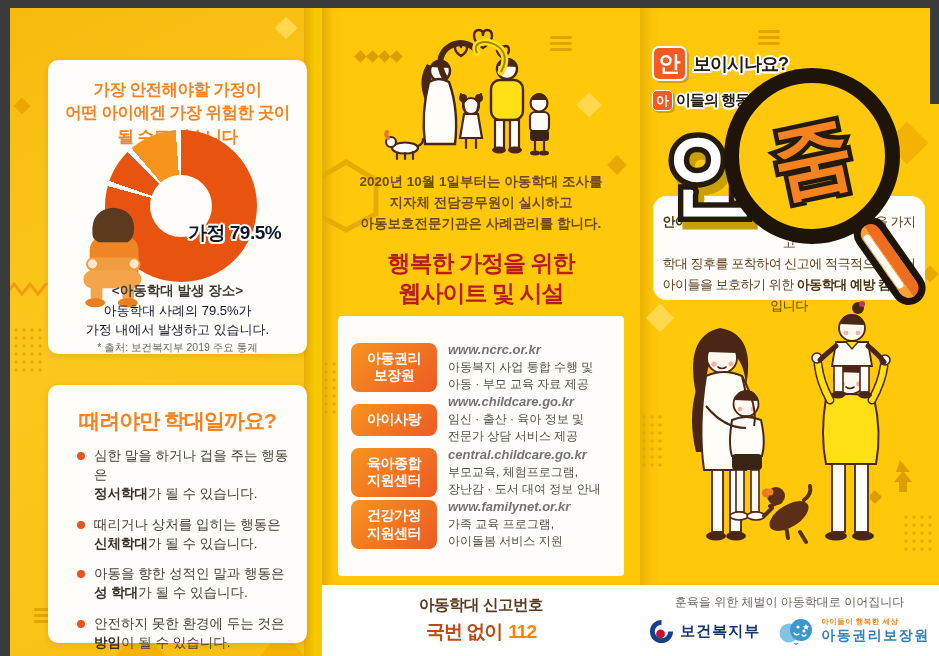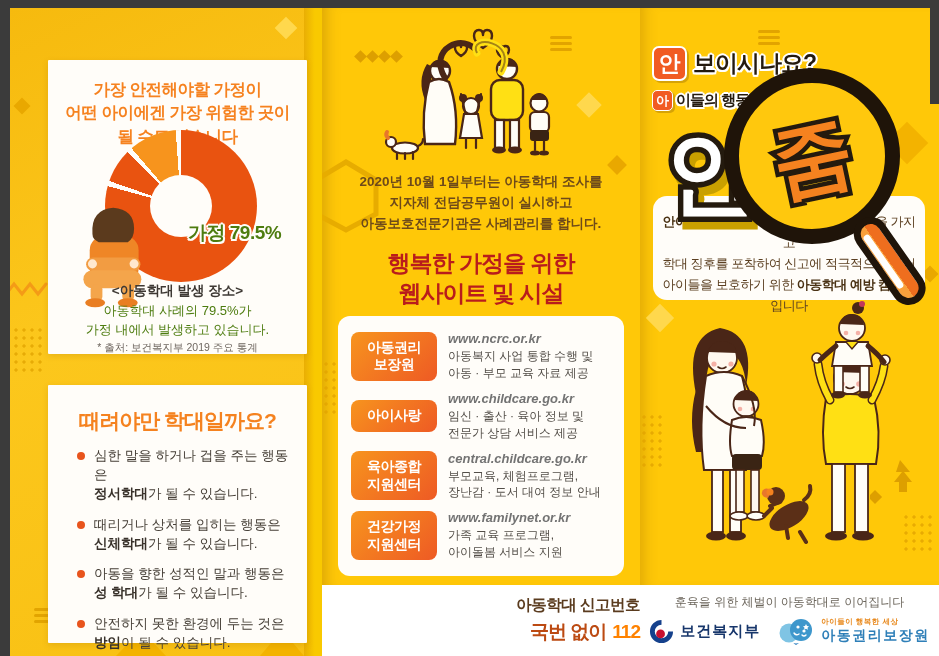--- a/index.html
+++ b/index.html
@@ -20,73 +20,73 @@
 
   .footer-band { position:absolute; left:322px; top:585px; width:617px; height:71px; background:#ffffff; }
 
   
   .dmd { position:absolute; transform:rotate(45deg); }
   .dots { position:absolute; background-image:radial-gradient(#e2a400 1.5px, transparent 1.7px); background-size:8px 8px; opacity:.8; }
   .menu-lines span { display:block; height:3px; border-radius:2px; background:#e2a400; margin-bottom:3px; }
   .tri { position:absolute; width:0; height:0; }
 
   
-  .card { position:absolute; left:38px; width:259px; background:#fffdf9; border-radius:1px; box-shadow:0 2px 6px rgba(140,90,0,.18); }
+  .card { position:absolute; left:38px; width:259px; background:#fffdf9; border-radius:10px; box-shadow:0 2px 6px rgba(140,90,0,.18); }
   .stat-card { top:52px; height:294px; }
   .abuse-card { top:377px; height:258px; }
 
   .stat-title { position:absolute; top:18px; width:100%; text-align:center; font-size:16.5px; line-height:1.42; font-weight:800; color:#f6821f; letter-spacing:-0.5px; }
   .stat-title span { display:block; }
 
   .donut { position:absolute; left:57px; top:70px; width:152px; height:152px; border-radius:50%; }
   .donut-hole { position:absolute; left:50%; top:50%; width:62px; height:62px; margin:-31px 0 0 -31px; border-radius:50%; background:#fffdf9; }
-  .donut-label { position:absolute; left:140px; top:160px; font-size:19px; font-weight:900; color:#4d7c0f; letter-spacing:-0.5px; white-space:nowrap;
+  .donut-label { position:absolute; left:140px; top:160px; font-size:19px; font-weight:900; color:#0f172a; letter-spacing:-0.5px; white-space:nowrap;
     text-shadow:2px 0 #fffdf9,-2px 0 #fffdf9,0 2px #fffdf9,0 -2px #fffdf9,1.5px 1.5px #fffdf9,-1.5px -1.5px #fffdf9,1.5px -1.5px #fffdf9,-1.5px 1.5px #fffdf9; }
   .child-illu { position:absolute; left:20px; top:132px; }
 
   .caption-title { position:absolute; top:222px; width:100%; text-align:center; font-size:13.5px; font-weight:800; color:#3e3934; }
-  .caption-lines { position:absolute; top:242px; width:100%; text-align:center; font-size:13px; line-height:1.45; color:#4d7c0f; }
+  .caption-lines { position:absolute; top:242px; width:100%; text-align:center; font-size:13px; line-height:1.45; color:#0f172a; }
   .caption-lines span { display:block; }
   .caption-source { position:absolute; top:281px; width:100%; text-align:center; font-size:10.5px; color:#6f6760; }
 
   .abuse-title { position:absolute; top:22px; width:100%; text-align:center; font-size:21px; font-weight:900; color:#f5821f; letter-spacing:-1px; }
   .abuse-list { position:absolute; top:62px; left:46px; right:12px; }
   .abuse-item { position:relative; margin-bottom:12px; font-size:13.5px; line-height:1.4; color:#474038; }
   .abuse-item .dot { position:absolute; left:-17px; top:5px; width:8px; height:8px; border-radius:50%; background:#e8541d; }
   .abuse-item .l1, .abuse-item .l2 { display:block; }
   .abuse-item b { color:#38312a; font-weight:800; }
 
   
   .family-hearts { position:absolute; left:45px; top:18px; }
   .notice { position:absolute; top:164px; width:100%; text-align:center; font-size:13.5px; font-weight:700; color:#6e4a1a; line-height:1.55; }
   .notice span { display:block; }
   .dir-title { position:absolute; top:240px; width:100%; text-align:center; font-size:23px; font-weight:700; color:#b91c1c; line-height:1.32; letter-spacing:-1px; }
   .dir-title span { display:block; }
-  .dir-card { position:absolute; left:16px; top:308px; width:286px; height:260px; background:#fffdf9; border-radius:12px; padding:15px 13px; display:flex; flex-direction:column; justify-content:space-between; }
+  .dir-card { position:absolute; left:16px; top:308px; width:286px; height:260px; background:#fffdf9; border-radius:4px; padding:26px 13px; display:flex; flex-direction:column; justify-content:space-between; }
   .dir-row { display:flex; align-items:center; gap:11px; }
   .dir-badge { min-width:86px; max-width:86px; padding:7px 3px; border-radius:8px; background:linear-gradient(135deg,#f7941e,#ee5a24); color:#fff; font-size:14px; font-weight:800; text-align:center; line-height:1.25; letter-spacing:-0.5px; }
   .dir-badge span { display:block; }
   .dir-url { font-size:13px; font-weight:800; color:#737373; margin-bottom:2px;font-style:italic; }
   .dir-desc { font-size:12px; color:#534e48; line-height:1.4; }
   .dir-desc span { display:block; }
 
-  .report-block { position:absolute; left:0; top:10px; width:318px; text-align:right; }
+  .report-block { position:absolute; left:0; top:10px; width:318px; text-align:center; }
   .report-label { font-size:15.5px; font-weight:800; color:#5a3b1e; letter-spacing:-0.5px; }
   .report-number { margin-top:3px; font-size:19px; font-weight:900; letter-spacing:-1px; }
   .report-number .prefix { color:#bc4a12; }
   .report-number .num { color:#ff8200; margin-left:6px; }
 
   
   .hl-line1 { position:absolute; left:12px; top:38px; display:flex; align-items:center; gap:6px; z-index:3; }
   .hl-box { display:flex; align-items:center; justify-content:center; background:#f15b22; color:#fff; border:2px solid #fff; border-radius:7px; font-weight:900; box-shadow:2px 2px 0 rgba(90,50,0,.25); }
   .hl-box.lg { width:35px; height:35px; font-size:22px; }
   .hl-box.sm { width:21px; height:21px; font-size:13px; border-radius:5px; border-width:1.5px; }
   .outline-dark { color:#241a0e; font-weight:900; letter-spacing:-1px;
     text-shadow:2px 0 #fff,-2px 0 #fff,0 2px #fff,0 -2px #fff,1.5px 1.5px #fff,-1.5px -1.5px #fff,1.5px -1.5px #fff,-1.5px 1.5px #fff; }
-  .hl-line1 .outline-dark { font-size:23px; }
+  .hl-line1 .outline-dark { font-size:18px; }
   .hl-line2 { position:absolute; left:12px; top:82px; display:flex; align-items:center; gap:3px; z-index:3; }
   .hl-line2 .outline-dark { font-size:15px; }
   .big-word { position:absolute; left:0px; top:96px; z-index:2; }
 
   .mag-circle { position:absolute; left:84px; top:60px; width:176px; height:176px; border:15px solid #1f1409; border-radius:50%; background:#ffc80d; z-index:4; }
   .mag-handle { position:absolute; left:204px; top:212px; width:34px; height:100px; background:linear-gradient(90deg,#f9a03c 0 46%,#ef6e1e 46%); border:7px solid #1f1409; border-radius:17px; transform:rotate(-35deg); transform-origin:50% 0; z-index:5; }
   .mag-handle::after { content:""; position:absolute; left:1px; top:8px; width:7px; height:64px; border-radius:4px; background:#fff; }
 
   .desc-card { position:absolute; left:13px; top:188px; width:272px; height:104px; background:#fffdf9; border-radius:14px; z-index:1;
     padding:15px 8px; text-align:center; font-size:13px; color:#5c4022; line-height:1.62; letter-spacing:-0.5px; }

